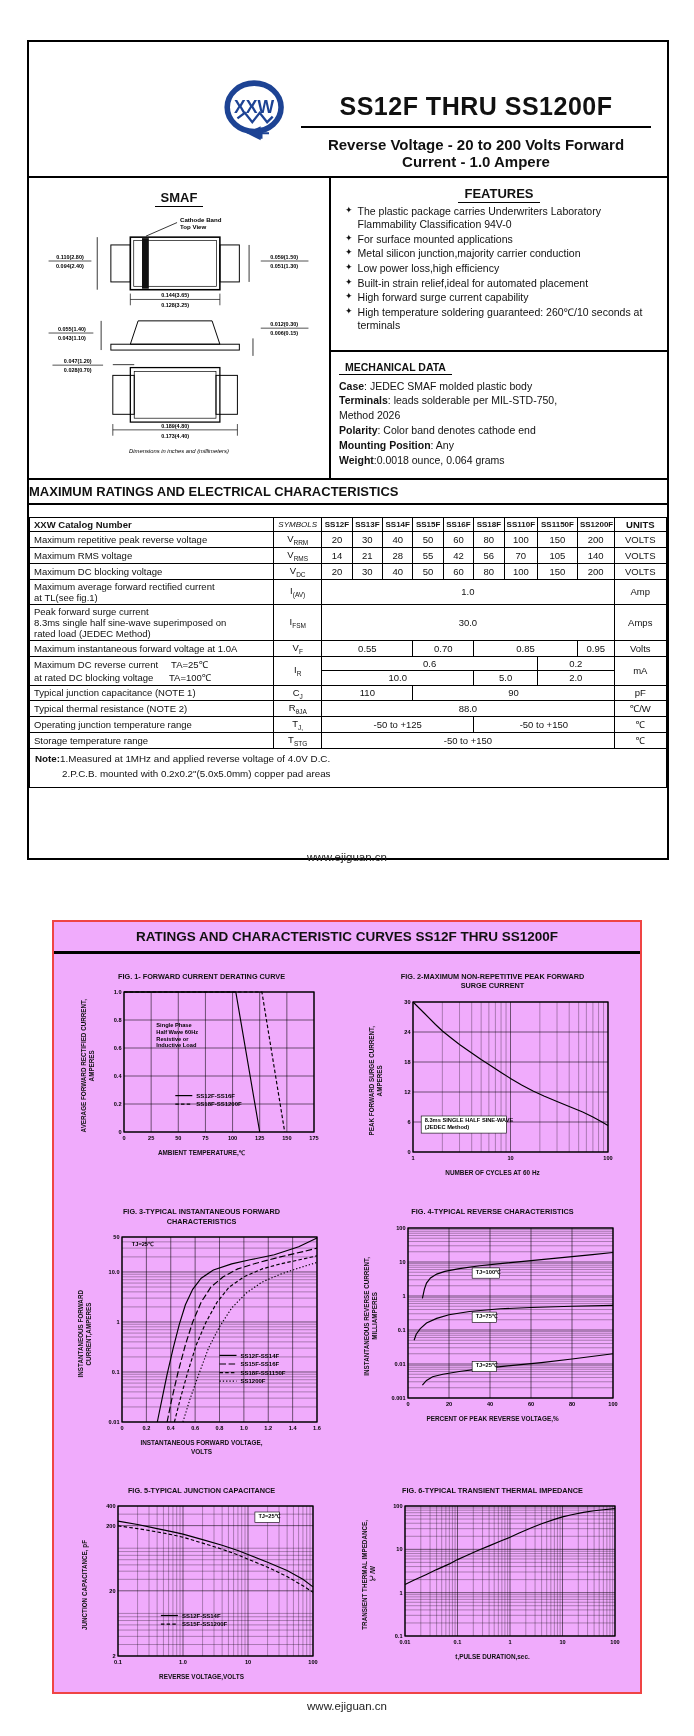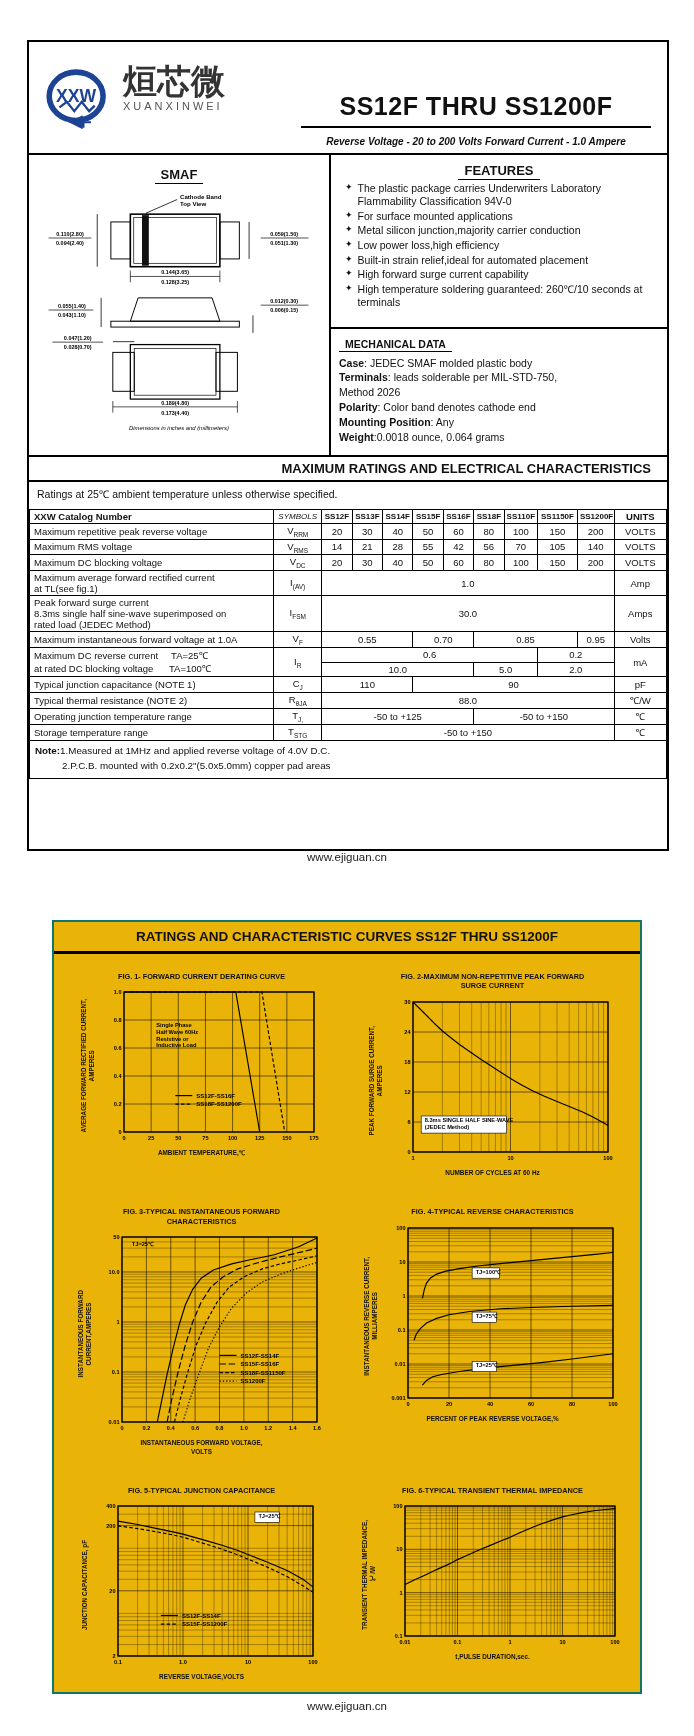--- a/index.html
+++ b/index.html
@@ -1,58 +1,58 @@
 <!DOCTYPE html>
 <html><head>
 <meta charset="utf-8">
 <style>
   html,body{margin:0;padding:0;}
   body{width:694px;height:1736px;background:#fff;color:#111;
        font-family:"Liberation Sans",sans-serif;position:relative;}
   
   .p1-box{position:absolute;left:27px;top:40px;width:638px;border:2px solid #000;background:#fff;}
   .hdr{display:flex;align-items:center;padding:10px 10px 6px;border-bottom:2px solid #000;}
-  .logo-block{width:256px;display:flex;align-items:flex-start;}
+  .logo-block{width:256px;display:flex;align-items:flex-end;flex-direction:column;}
   .logo-cn{font-size:34px;font-weight:bold;color:#333;line-height:1;}
   .logo-en{font-size:11px;letter-spacing:3px;color:#555;margin-top:2px;}
   .title-block{flex:1;text-align:center;padding:0 4px;}
   .main-title{font-size:25px;font-weight:bold;letter-spacing:.5px;margin-top:40px;}
   .title-rule{border:none;border-top:2px solid #000;margin:5px 2px 8px;}
   .subtitle{font-size:13.5px;font-weight:bold;}
-  .tagline{font-size:10px;font-style:italic;font-weight:600;margin-top:4px;}
+  .tagline{font-size:15px;font-weight:600;margin-top:4px;}
   .cols{display:flex;}
   .col-l{width:300px;border-right:2px solid #000;padding:6px 0 4px;text-align:center;}
   .col-r{flex:1;}
   .sec-title{font-weight:bold;font-size:13px;text-align:center;margin:6px 0 4px;}
   .sec-title span{border-bottom:1.5px solid #000;padding:0 6px 1px;}
   .feat{padding:2px 8px 16px;border-bottom:2px solid #000;}
   .feat ul{margin:2px 0 0;padding:0 0 0 6px;list-style:none;}
   .feat li{display:flex;font-size:10.5px;line-height:1.25;margin:1.5px 0;text-align:left;}
   .feat .bl{margin-right:5px;font-size:9px;}
   .mech{padding:2px 8px 10px;}
   .mech div{font-size:10.5px;line-height:1.42;text-align:left;}
   .band{border-bottom:2px solid #000;border-top:0;font-weight:bold;font-size:13px;
-        text-align:right;padding:4px 16px;border-top:2px solid #000;}
+        text-align:left;padding:4px 0;border-top:2px solid #000;}
   .conds{padding:5px 8px 7px;font-size:10.5px;line-height:1.4;border-bottom:0;}
   table.rt{width:100%;border-collapse:collapse;table-layout:fixed;font-size:9.5px;}
   table.rt td,table.rt th{border:1px solid #000;padding:1px 2px;vertical-align:middle;}
   .c-label{text-align:left;padding-left:4px !important;white-space:pre-wrap;margin-top:44px;}
   .c-sym{text-align:center;}
   .c-sym sub{font-size:6.5px;}
   .c-val{text-align:center;}
   .c-units{text-align:center;}
   th.c-part{font-size:8px;font-weight:bold;}
   th{font-weight:bold;}
   th.c-sym{font-style:italic;font-size:8px;font-weight:normal;}
   .c-notes{padding:3px 5px 5px !important;font-size:9.8px;line-height:1.5;}
   .c-notes .n2{padding-left:27px;}
   .p1-spacer{height:70px;}
   .site{position:absolute;width:694px;text-align:center;font-size:11.5px;color:#222;}
   
-  .p2-box{position:absolute;left:52px;top:920px;width:586px;border:2px solid #0f766e;background:#eab308;}
+  .p2-box{position:absolute;left:52px;top:920px;width:586px;border:2px solid #ef4444;background:#f0abfc;}
   .p2-title{font-weight:bold;font-size:13.5px;text-align:center;padding:7px 0;border-bottom:3px solid #000;}
   .figs{display:grid;grid-template-columns:1fr 1fr;padding:18px 2px 10px;row-gap:30px;justify-items:center;}
   .fig{display:flex;flex-direction:column;align-items:center;}
   .fig-title{font-size:7.3px;font-weight:bold;text-align:center;margin-bottom:4px;white-space:pre-line;line-height:1.3;}
   .fig-body{display:flex;align-items:center;}
   .ylab{writing-mode:vertical-rl;transform:rotate(180deg);font-size:6.3px;font-weight:bold;
         text-align:center;line-height:1.3;white-space:pre-line;margin-right:1px;}
   .xlab{text-align:center;font-size:6.4px;font-weight:bold;margin-top:3px;white-space:pre-line;line-height:1.3;}
   svg text{font-family:"Liberation Sans",sans-serif;}
   .pk-dim{font-size:5.6px;font-weight:bold;}
@@ -64,24 +64,20 @@
 
 <div class="p1-box">
   <div class="hdr">
     <div class="logo-block">
       <svg width="78" height="72" viewBox="0 0 84 76">
         <ellipse cx="40" cy="34" rx="29" ry="26" fill="#fff" stroke="#1d4394" stroke-width="6"></ellipse>
         <text x="40" y="40" text-anchor="middle" font-size="19" font-weight="bold" fill="#1d4394">XXW</text>
         <polyline points="22,46 30,40 38,50 46,40 54,50 60,44" fill="none" stroke="#1d4394" stroke-width="2.5"></polyline>
         <path d="M34,62 L46,68 L46,56 Z M46,62 L56,62 M48,56 L48,68" fill="#1d4394" stroke="#1d4394" stroke-width="2"></path>
       </svg>
-      <div style="margin-left:6px;">
-        <div class="logo-cn">烜芯微</div>
-        <div class="logo-en">XUANXINWEI</div>
-      </div>
     </div>
     <div class="title-block">
       <div class="main-title">SS12F THRU SS1200F</div>
       <hr class="title-rule">
       <div class="tagline">Reverse Voltage - 20 to 200 Volts   Forward Current - 1.0 Ampere</div>
     </div>
   </div>
 
   <div class="cols">
     <div class="col-l">
@@ -180,21 +176,20 @@
             <div><b>Polarity</b>: Color band denotes cathode end</div>
             <div><b>Mounting Position</b>: Any</div>
             <div><b>Weight</b>:0.0018 ounce, 0.064 grams</div>
           </div>
       </div>
     </div>
   </div>
 
   <div class="band">MAXIMUM RATINGS AND ELECTRICAL CHARACTERISTICS</div>
   <div class="conds">
-    <div>Ratings at 25℃ ambient temperature unless otherwise specified.</div>
   </div>
 
   <table class="rt">
     <colgroup>
       <col style="width:233px">
         <col style="width:46px">
       <col style="width:29px">
         <col style="width:29px">
         <col style="width:29px">
       <col style="width:29px">

